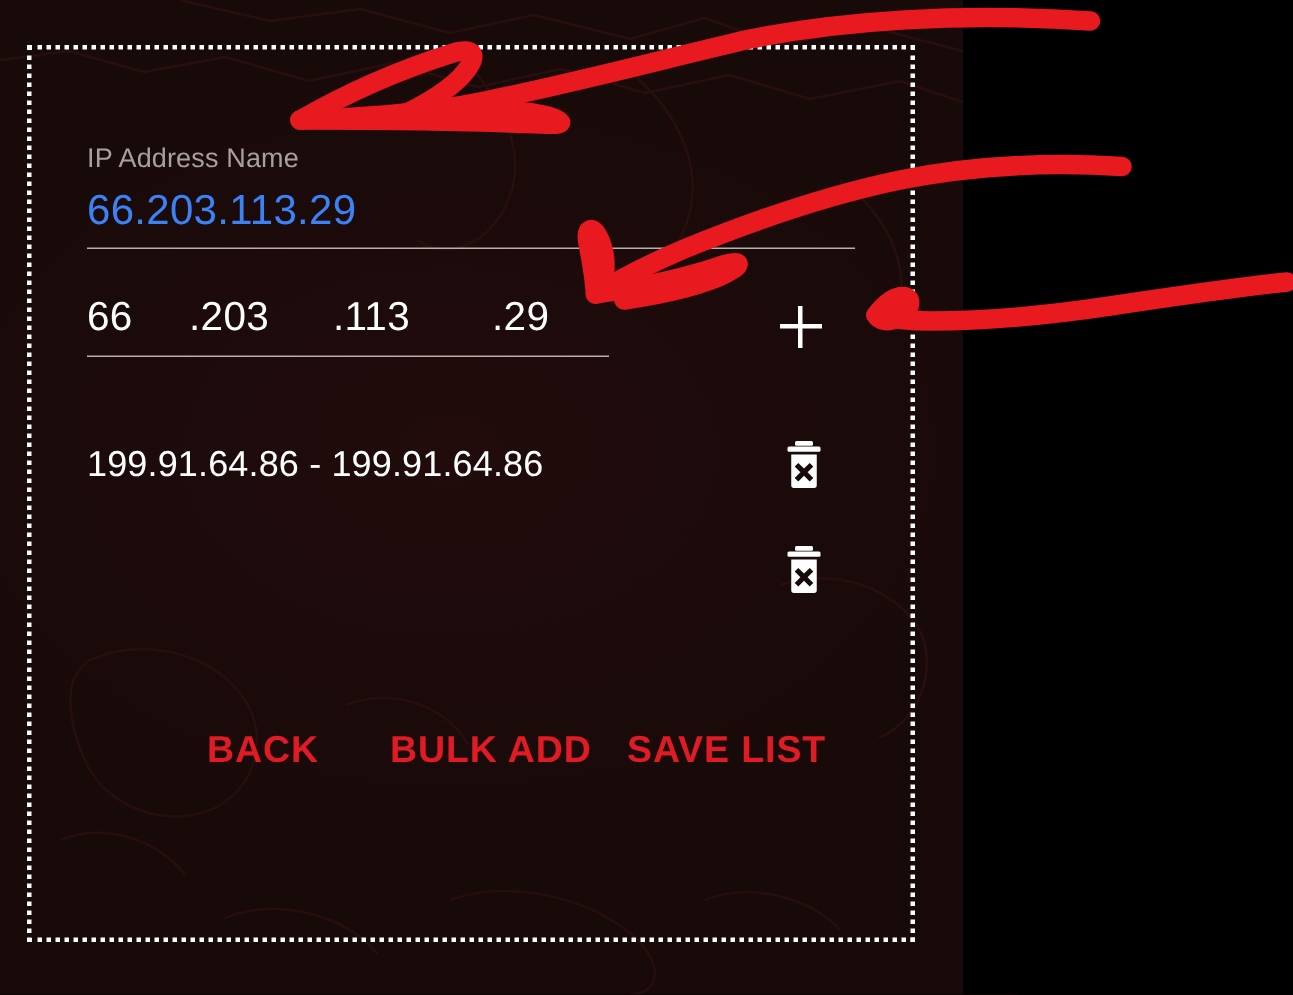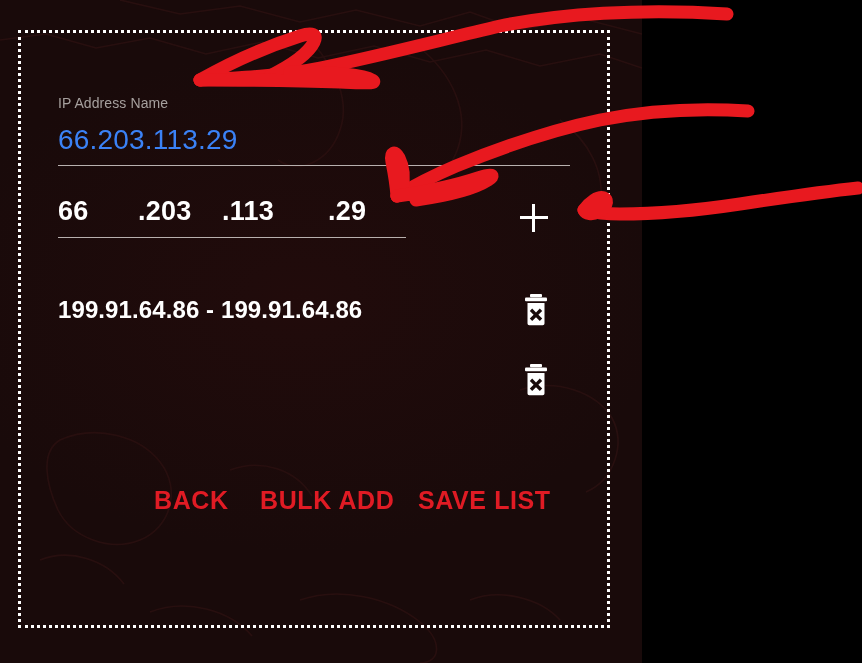--- a/index.html
+++ b/index.html
@@ -40,78 +40,78 @@
     border:3px dotted #ffffff;
     pointer-events:none;
   }
 
   
   #form{
     position:absolute;left:0;top:0;width:642px;height:663px;
   }
   .field-label{
     position:absolute;left:58px;top:95px;
-    color:#a6a09e;font-size:14px;letter-spacing:.1px;
+    color:#a6a09e;font-size:18px;letter-spacing:.1px;
   }
   .field-value{
     position:absolute;left:58px;top:124px;
     color:#3b82f6;font-size:28px;letter-spacing:.2px;
   }
   #name-underline{
     position:absolute;left:58px;top:165px;width:512px;height:1px;
     background:#b8b0ae;
   }
 
   
-  #octet-row{position:absolute;left:58px;top:196px;width:350px;height:40px;font-weight:bold;}
+  #octet-row{position:absolute;left:58px;top:196px;width:350px;height:40px;}
   .octet{
     position:absolute;top:0;color:#ffffff;font-size:27px;letter-spacing:.2px;
     background:transparent;border:0;outline:none;padding:0;
     font-family:"Liberation Sans", sans-serif;
   }
   #octet-1{left:0px;}
-  #octet-2{left:80px;}
+  #octet-2{left:68px;}
   #octet-3{left:164px;}
   #octet-4{left:270px;}
   #octet-underline{
     position:absolute;left:58px;top:237px;width:348px;height:1px;
     background:#b8b0ae;
   }
 
   
   #add-button{
     position:absolute;left:514px;top:198px;width:40px;height:40px;
     background:transparent;border:0;cursor:pointer;padding:0;
   }
   #add-button .bar-h{position:absolute;left:6px;top:18px;width:28px;height:3px;background:#fff;}
   #add-button .bar-v{position:absolute;left:18px;top:6px;width:3px;height:28px;background:#fff;}
 
   
   #range-list{position:absolute;left:58px;top:286px;width:500px;}
   .range-row{
-    position:relative;height:70px;font-weight:bold;
+    position:relative;height:70px;
   }
   .range-text{
     position:absolute;left:0;top:10px;
     color:#ffffff;font-size:24px;letter-spacing:.1px;white-space:nowrap;
   }
   .delete-button{
     position:absolute;left:458px;top:4px;width:40px;height:40px;
     background:transparent;border:0;padding:0;cursor:pointer;
   }
 
   
   #actions{position:absolute;left:58px;top:486px;width:520px;height:40px;}
   .action-btn{
     position:absolute;top:0;
     background:transparent;border:0;padding:0;cursor:pointer;
     color:#e01b24;font-size:25px;font-weight:bold;letter-spacing:.6px;
     font-family:"Liberation Sans", sans-serif;
   }
-  #btn-back{left:96px;}
+  #btn-back{left:80px;}
   #btn-bulk-add{left:202px;}
   #btn-save-list{left:360px;}
 
   
   #annotations{
     position:absolute;left:0;top:0;width:862px;height:663px;
     pointer-events:none;
   }
 </style>
 </head>

